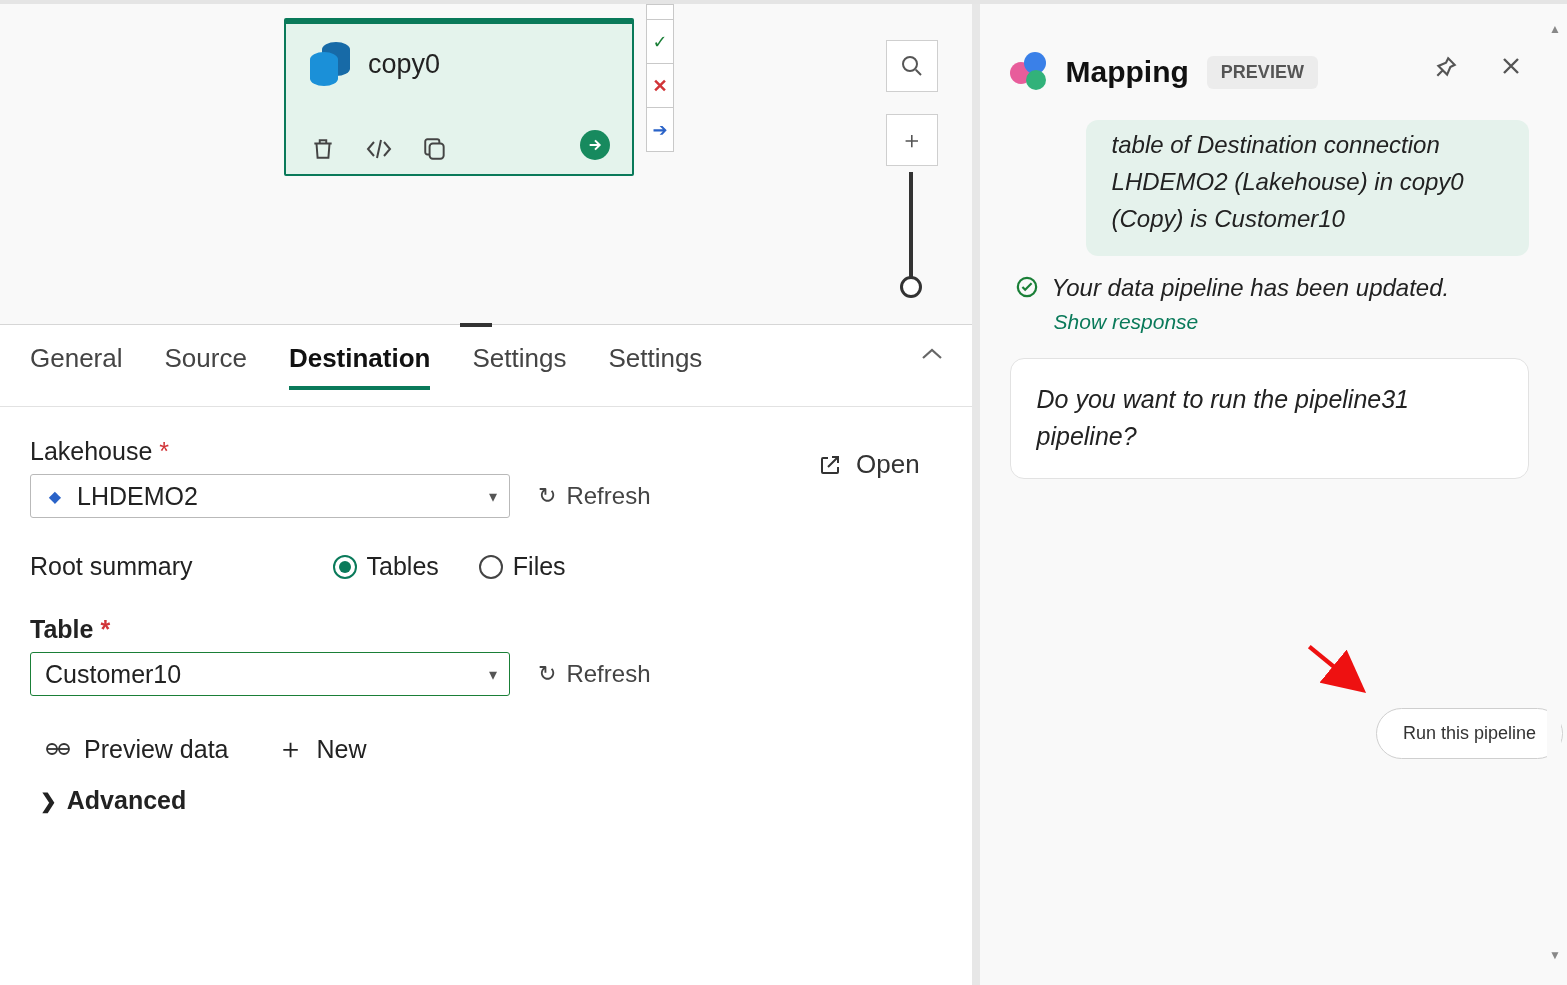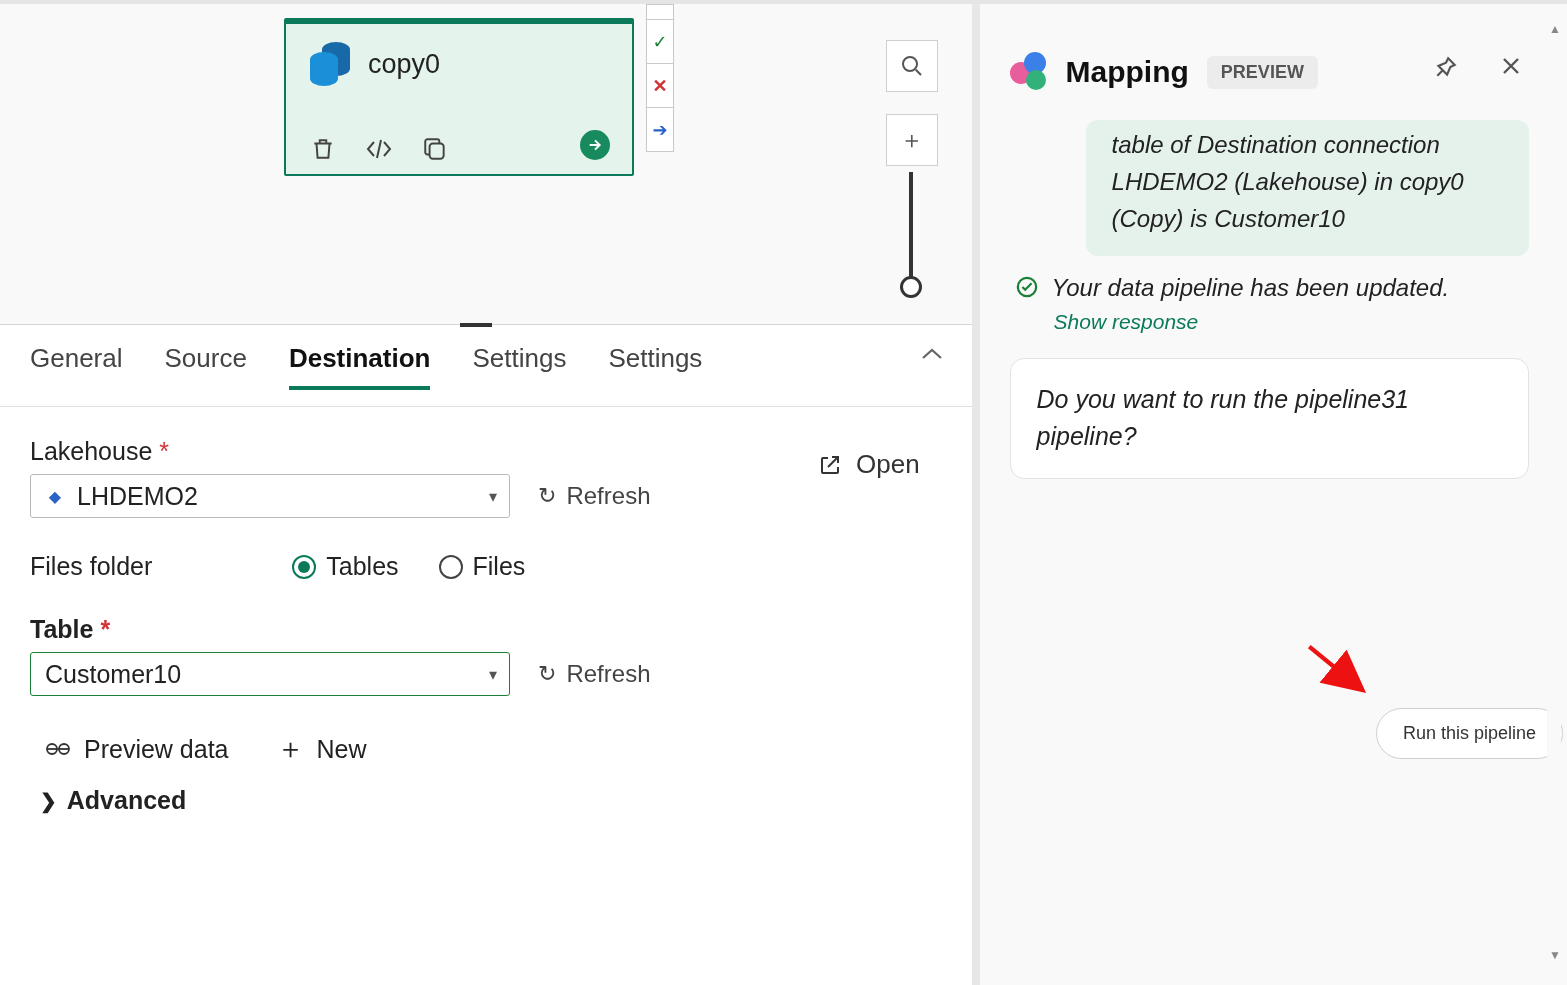--- a/index.html
+++ b/index.html
@@ -347,21 +347,21 @@
         <span>LHDEMO2</span>
         <span class="dd-chevron">▾</span>
       </div>
       <span class="refresh-btn">
         <span class="ri">↻</span>
         <span>Refresh</span>
       </span>
     </div>
 
     <div class="form-row" style="gap:140px;">
-      <span class="label">Files folder</span>
+      <span class="label">Root summary</span>
       <span class="radio-row">
         <span class="radio sel">
           <span class="outer">
               <span class="inner"></span>
             </span>
           <span>Tables</span>
         </span>
         <span class="radio">
           <span class="outer"></span>
           <span>Files</span>

